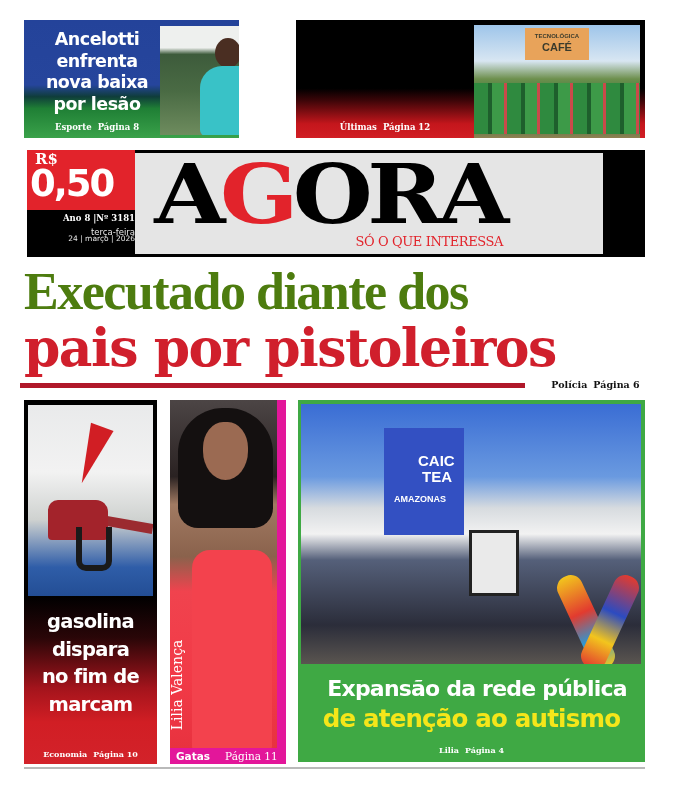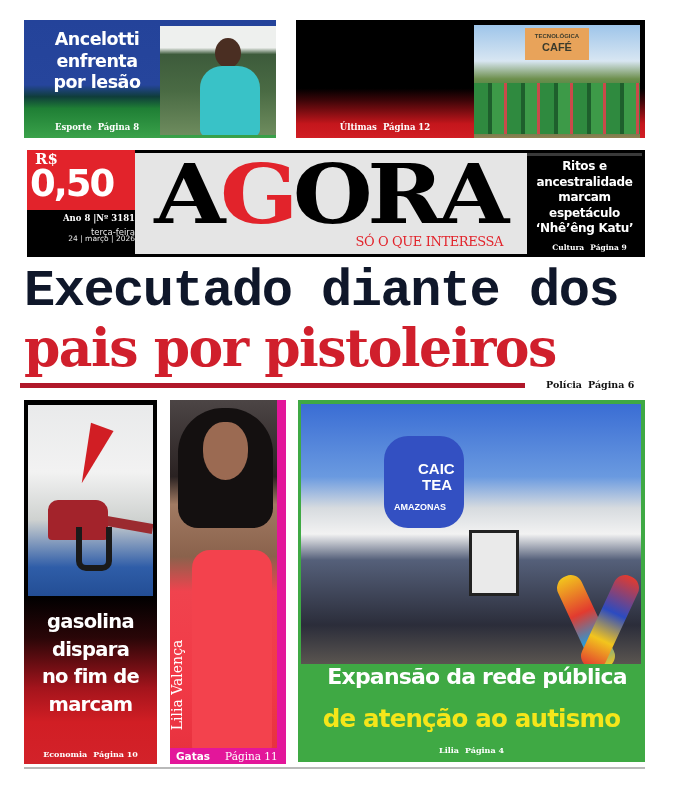--- a/index.html
+++ b/index.html
@@ -7,21 +7,21 @@
   body { position: relative; font-family: "DejaVu Sans", sans-serif; }
 
   
   .teaser { position: absolute; overflow: hidden; }
   .teaser-text { position: absolute; color: #fff; text-align: center; font-weight: bold; font-family: "DejaVu Sans", sans-serif; letter-spacing: -0.5px; }
   .teaser-text .line { display: block; }
   .kicker { position: absolute; color: #fff; font-family: "DejaVu Serif", serif; font-weight: bold; font-size: 8.5px; text-align: center; }
   .kicker span { margin: 0 3px; }
   .photo { position: absolute; overflow: hidden; }
 
-  #t1 { left: 24px; top: 20px; width: 252px; height: 118px;
+  #t1 { left: 24px; top: 20px; width: 215px; height: 118px;
         background: linear-gradient(180deg, #24439a 0%, #26459c 55%, #0f3d3a 65%, #1f7f35 75%, #3aa24a 100%); }
   #t1 .teaser-text { left: 6px; top: 9px; width: 134px; font-size: 17.5px; line-height: 21.5px; }
   #t1 .kicker { left: 6px; top: 102px; width: 134px; }
   #t1 .photo { left: 136px; top: 6px; width: 120px; height: 109px;
         background: linear-gradient(180deg, #eef0ee 0%, #eef0ee 20%, #3d5b3b 26%, #4a6b44 60%, #6e8c5e 100%); }
 
   #t2 { left: 296px; top: 20px; width: 349px; height: 118px;
         background: linear-gradient(180deg, #000 0%, #000 58%, #3b0508 68%, #c4161c 88%, #d11e24 100%); }
   #t2 .teaser-text { left: 6px; top: 10px; width: 166px; font-size: 17.5px; line-height: 21px; }
   #t2 .kicker { left: 6px: ; left: 6px; top: 102px; width: 166px; }
@@ -50,24 +50,24 @@
   #logo { position: absolute; left: 24px; top: 2px; width: 340px; height: 78px; font-family: "DejaVu Serif", serif; font-weight: bold; font-size: 82px; line-height: 78px; color: #000; letter-spacing: -5px; text-align: center; transform: scaleX(1.12); transform-origin: center; }
   #logo .accent { color: #e2232b; }
   #slogan { position: absolute; left: 0; top: 80px; width: 368px; text-align: right; font-family: "DejaVu Serif", serif; color: #e2232b; font-size: 13px; line-height: 18px; letter-spacing: -0.4px; }
 
   #side-teaser { position: absolute; left: 500px; top: 3px; width: 115px; height: 101px; background: #000; border-top: 3px solid #3a3a3a; }
   #side-teaser .teaser-text { left: 0; top: 3px; width: 115px; font-size: 12px; line-height: 15.5px; letter-spacing: -0.3px; }
   #side-teaser .kicker { left: 10px; top: 87px; width: 105px; font-size: 7.5px; }
 
   
   #headline { position: absolute; left: 20px; top: 262px; width: 630px; }
-  #hl1 { position: absolute; left: 4px; top: 0; width: 622px; font-family: Liberation Mono, monospace; font-weight: bold; font-size: 52px; line-height: 60px; color: #0f172a; letter-spacing: -1.5px; white-space: nowrap; transform: scaleX(1.0); transform-origin: left; }
+  #hl1 { position: absolute; left: 4px; top: 0; width: 622px; font-family: Liberation Serif, serif; font-weight: bold; font-size: 52px; line-height: 60px; color: #4d7c0f; letter-spacing: -1.5px; white-space: nowrap; transform: scaleX(1.0); transform-origin: left; }
   #hl2 { position: absolute; left: 4px; top: 56px; width: 622px; font-family: "DejaVu Serif", serif; font-weight: bold; font-size: 52px; line-height: 60px; color: #d01f2c; letter-spacing: -1.5px; white-space: nowrap; }
   #hl-rule { position: absolute; left: 20px; top: 383px; width: 505px; height: 5px; background: #b0182a; }
-  #hl-kicker { position: absolute; left: 540px; top: 379px; width: 105px; text-align: left; font-family: "DejaVu Serif", serif; font-weight: bold; font-size: 9.5px; color: #111; }
+  #hl-kicker { position: absolute; left: 540px; top: 379px; width: 105px; text-align: center; font-family: "DejaVu Serif", serif; font-weight: bold; font-size: 9.5px; color: #111; }
   #hl-kicker span { margin-left: 6px; }
 
   
   #gas { position: absolute; left: 24px; top: 400px; width: 133px; height: 364px; background: #000; }
   #gas .photo { left: 4px; top: 5px; width: 125px; height: 191px;
        background: linear-gradient(180deg, #e9eaeb 0%, #f2f2f2 35%, #cfd2d0 60%, #2f5da8 85%, #234e95 100%); }
   .bolt { position:absolute; left: 52px; top: 20px; width: 0; height: 0; border-left: 12px solid transparent; border-right: 12px solid transparent; border-top: 60px solid #d11e24; transform: rotate(20deg); }
   .nozzle { position:absolute; left: 20px; top: 95px; width: 60px; height: 40px; background: #a3232b; border-radius: 10px 12px 4px 4px; }
   .nozzle-handle { position:absolute; left: 48px; top: 122px; width: 36px; height: 44px; border: 6px solid #1a1a1a; border-top: none; border-radius: 0 0 10px 10px; }
   .hose { position:absolute; left: 78px; top: 115px; width: 47px; height: 10px; background: #9b2b30; transform: rotate(10deg); }
@@ -83,39 +83,40 @@
   .face { position: absolute; left: 33px; top: 22px; width: 45px; height: 58px; background: #9b6a52; border-radius: 45% 45% 50% 50%; }
   .dress { position: absolute; left: 22px; top: 150px; width: 80px; height: 200px; background: #f3424d; border-radius: 18px 18px 4px 4px; }
   #gatas-name { position: absolute; left: -58px; top: 276px; width: 130px; height: 18px; transform: rotate(-90deg); transform-origin: center; color: #fff; font-family: "DejaVu Serif", serif; font-size: 14px; line-height: 18px; text-align: center; white-space: nowrap; }
   #gatas-kicker { position: absolute; left: 0; top: 348px; width: 116px; height: 16px; padding-left: 6px; color: #fff; font-family: "DejaVu Serif", serif; font-size: 10.5px; line-height: 16px; white-space: nowrap; }
   #gatas-kicker b { font-family: "DejaVu Sans", sans-serif; font-weight: bold; }
   #gatas-kicker span { margin-left: 15px; }
 
   #autism { position: absolute; left: 298px; top: 400px; width: 347px; height: 362px; background: #3fa944; }
   #autism .photo { left: 3px; top: 4px; width: 340px; height: 260px;
        background: linear-gradient(180deg, #3a6dd4 0%, #6a9ae0 28%, #d7dbdf 40%, #f2f2f2 50%, #55607a 60%, #2b2d3a 85%, #5a5550 100%); }
-  .caic-panel { position:absolute; left: 83px; top: 32px; width: 80px; height: 92px; background: #3350c2; border-radius: 24px; }
+  .caic-panel { position:absolute; left: 83px; top: 24px; width: 80px; height: 107px; background: #3350c2; }
   .caic-panel span { position:absolute; color:#fff; font-weight:bold; font-family:"Liberation Sans",sans-serif; }
   .plaque { position:absolute; left:168px; top:126px; width:50px; height:66px; background:#eaeaea; border: 3px solid #222; }
   .ribbon { position:absolute; left:262px; top:168px; width:70px; height:100px; }
   .ribbon .r1 { position:absolute; left:10px; top:0; width:26px; height:100px; background: linear-gradient(180deg,#f2c51d,#e23b2f 40%,#2a9ad6 70%,#f2c51d); transform: rotate(-25deg); border-radius: 12px; }
   .ribbon .r2 { position:absolute; left:34px; top:0; width:26px; height:100px; background: linear-gradient(180deg,#e23b2f,#2c4bc0 40%,#f2c51d 70%,#e23b2f); transform: rotate(25deg); border-radius: 12px; }
-  #autism .hl-a { position: absolute; left: 0; top: 260px; width: 358px; text-align: center; color: #fff; font-family: "DejaVu Sans", sans-serif; font-weight: bold; font-size: 22px; line-height: 34px; letter-spacing: -0.8px; white-space: nowrap; }
+  #autism .hl-a { position: absolute; left: 0; top: 272px; width: 358px; text-align: center; color: #fff; font-family: "DejaVu Sans", sans-serif; font-weight: bold; font-size: 22px; line-height: 34px; letter-spacing: -0.8px; white-space: nowrap; }
   #autism .hl-b { position: absolute; left: 0; top: 301px; width: 347px; text-align: center; color: #f5e61a; font-family: "DejaVu Sans", sans-serif; font-weight: bold; font-size: 24.5px; line-height: 36px; letter-spacing: -0.8px; white-space: nowrap; }
   #autism .kicker { left: 0; top: 345px; width: 347px; font-size: 8px; }
 
   #bottom-rule { position: absolute; left: 24px; top: 767px; width: 621px; height: 2px; background: #b9b9b9; }
 </style>
 </head>
 <body>
 
 <div class="teaser" id="t1">
   <div class="teaser-text">
     <span class="line">Ancelotti</span>
     <span class="line">enfrenta</span>
+    <span class="line">nova baixa</span>
     <span class="line">por lesão</span>
   </div>
   <div class="kicker">
     <span>Esporte</span><span>Página 8</span>
   </div>
   <div class="photo">
     <div class="player-head"></div>
     <div class="player-body"></div>
   </div>
 </div>
@@ -139,32 +140,20 @@
     <div id="price-val">0,50</div>
   </div>
   <div id="edition">
     <div class="ed1">Ano 8 |Nº 3181</div>
     <div class="ed2">terça-feira</div>
     <div class="ed3">24 | março | 2026</div>
   </div>
   <div id="logo-area">
     <div id="logo"><span>A</span><span class="accent">G</span><span>ORA</span></div>
     <div id="slogan">SÓ O QUE INTERESSA</div>
-  </div>
-  <div id="side-teaser">
-    <div class="teaser-text">
-      <span class="line">Ritos e</span>
-      <span class="line">ancestralidade</span>
-      <span class="line">marcam</span>
-      <span class="line">espetáculo</span>
-      <span class="line">‘Nhê’êng Katu’</span>
-    </div>
-    <div class="kicker">
-      <span>Cultura</span><span>Página 9</span>
-    </div>
   </div>
 </div>
 
 <div id="headline">
   <div id="hl1">Executado diante dos</div>
   <div id="hl2">pais por pistoleiros</div>
 </div>
 <div id="hl-rule"></div>
 <div id="hl-kicker">
   <span>Polícia</span><span>Página 6</span>

